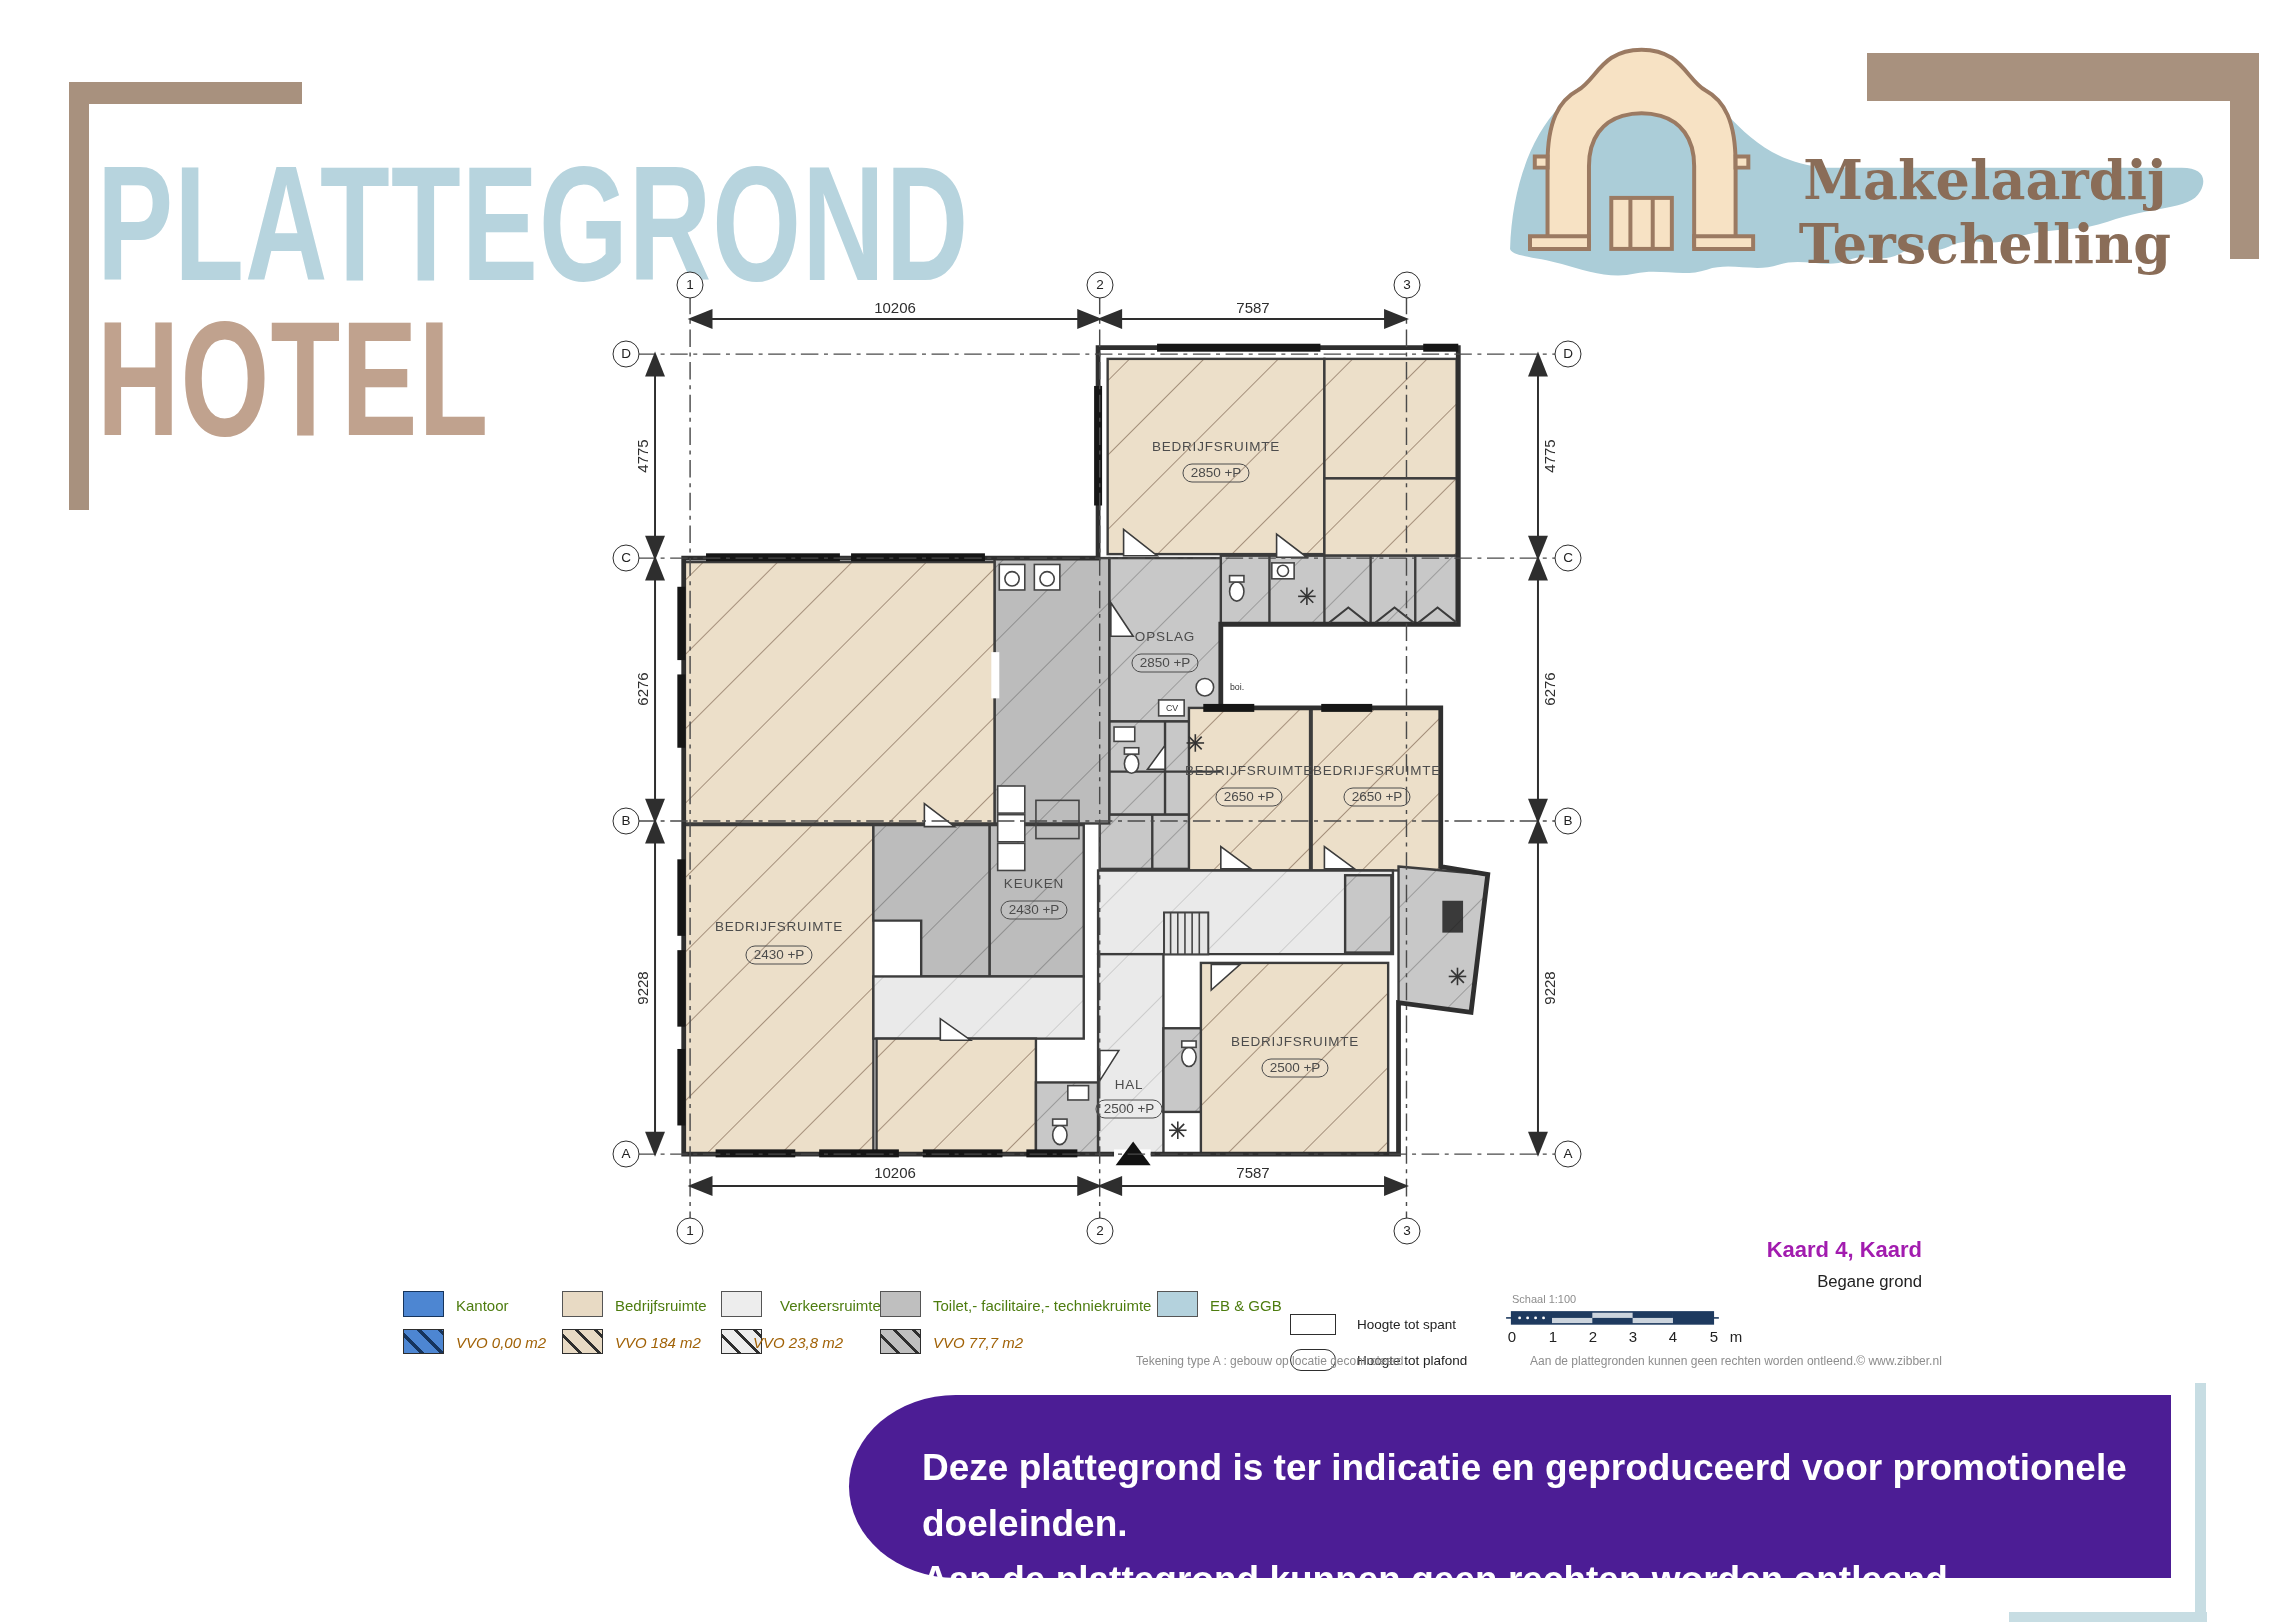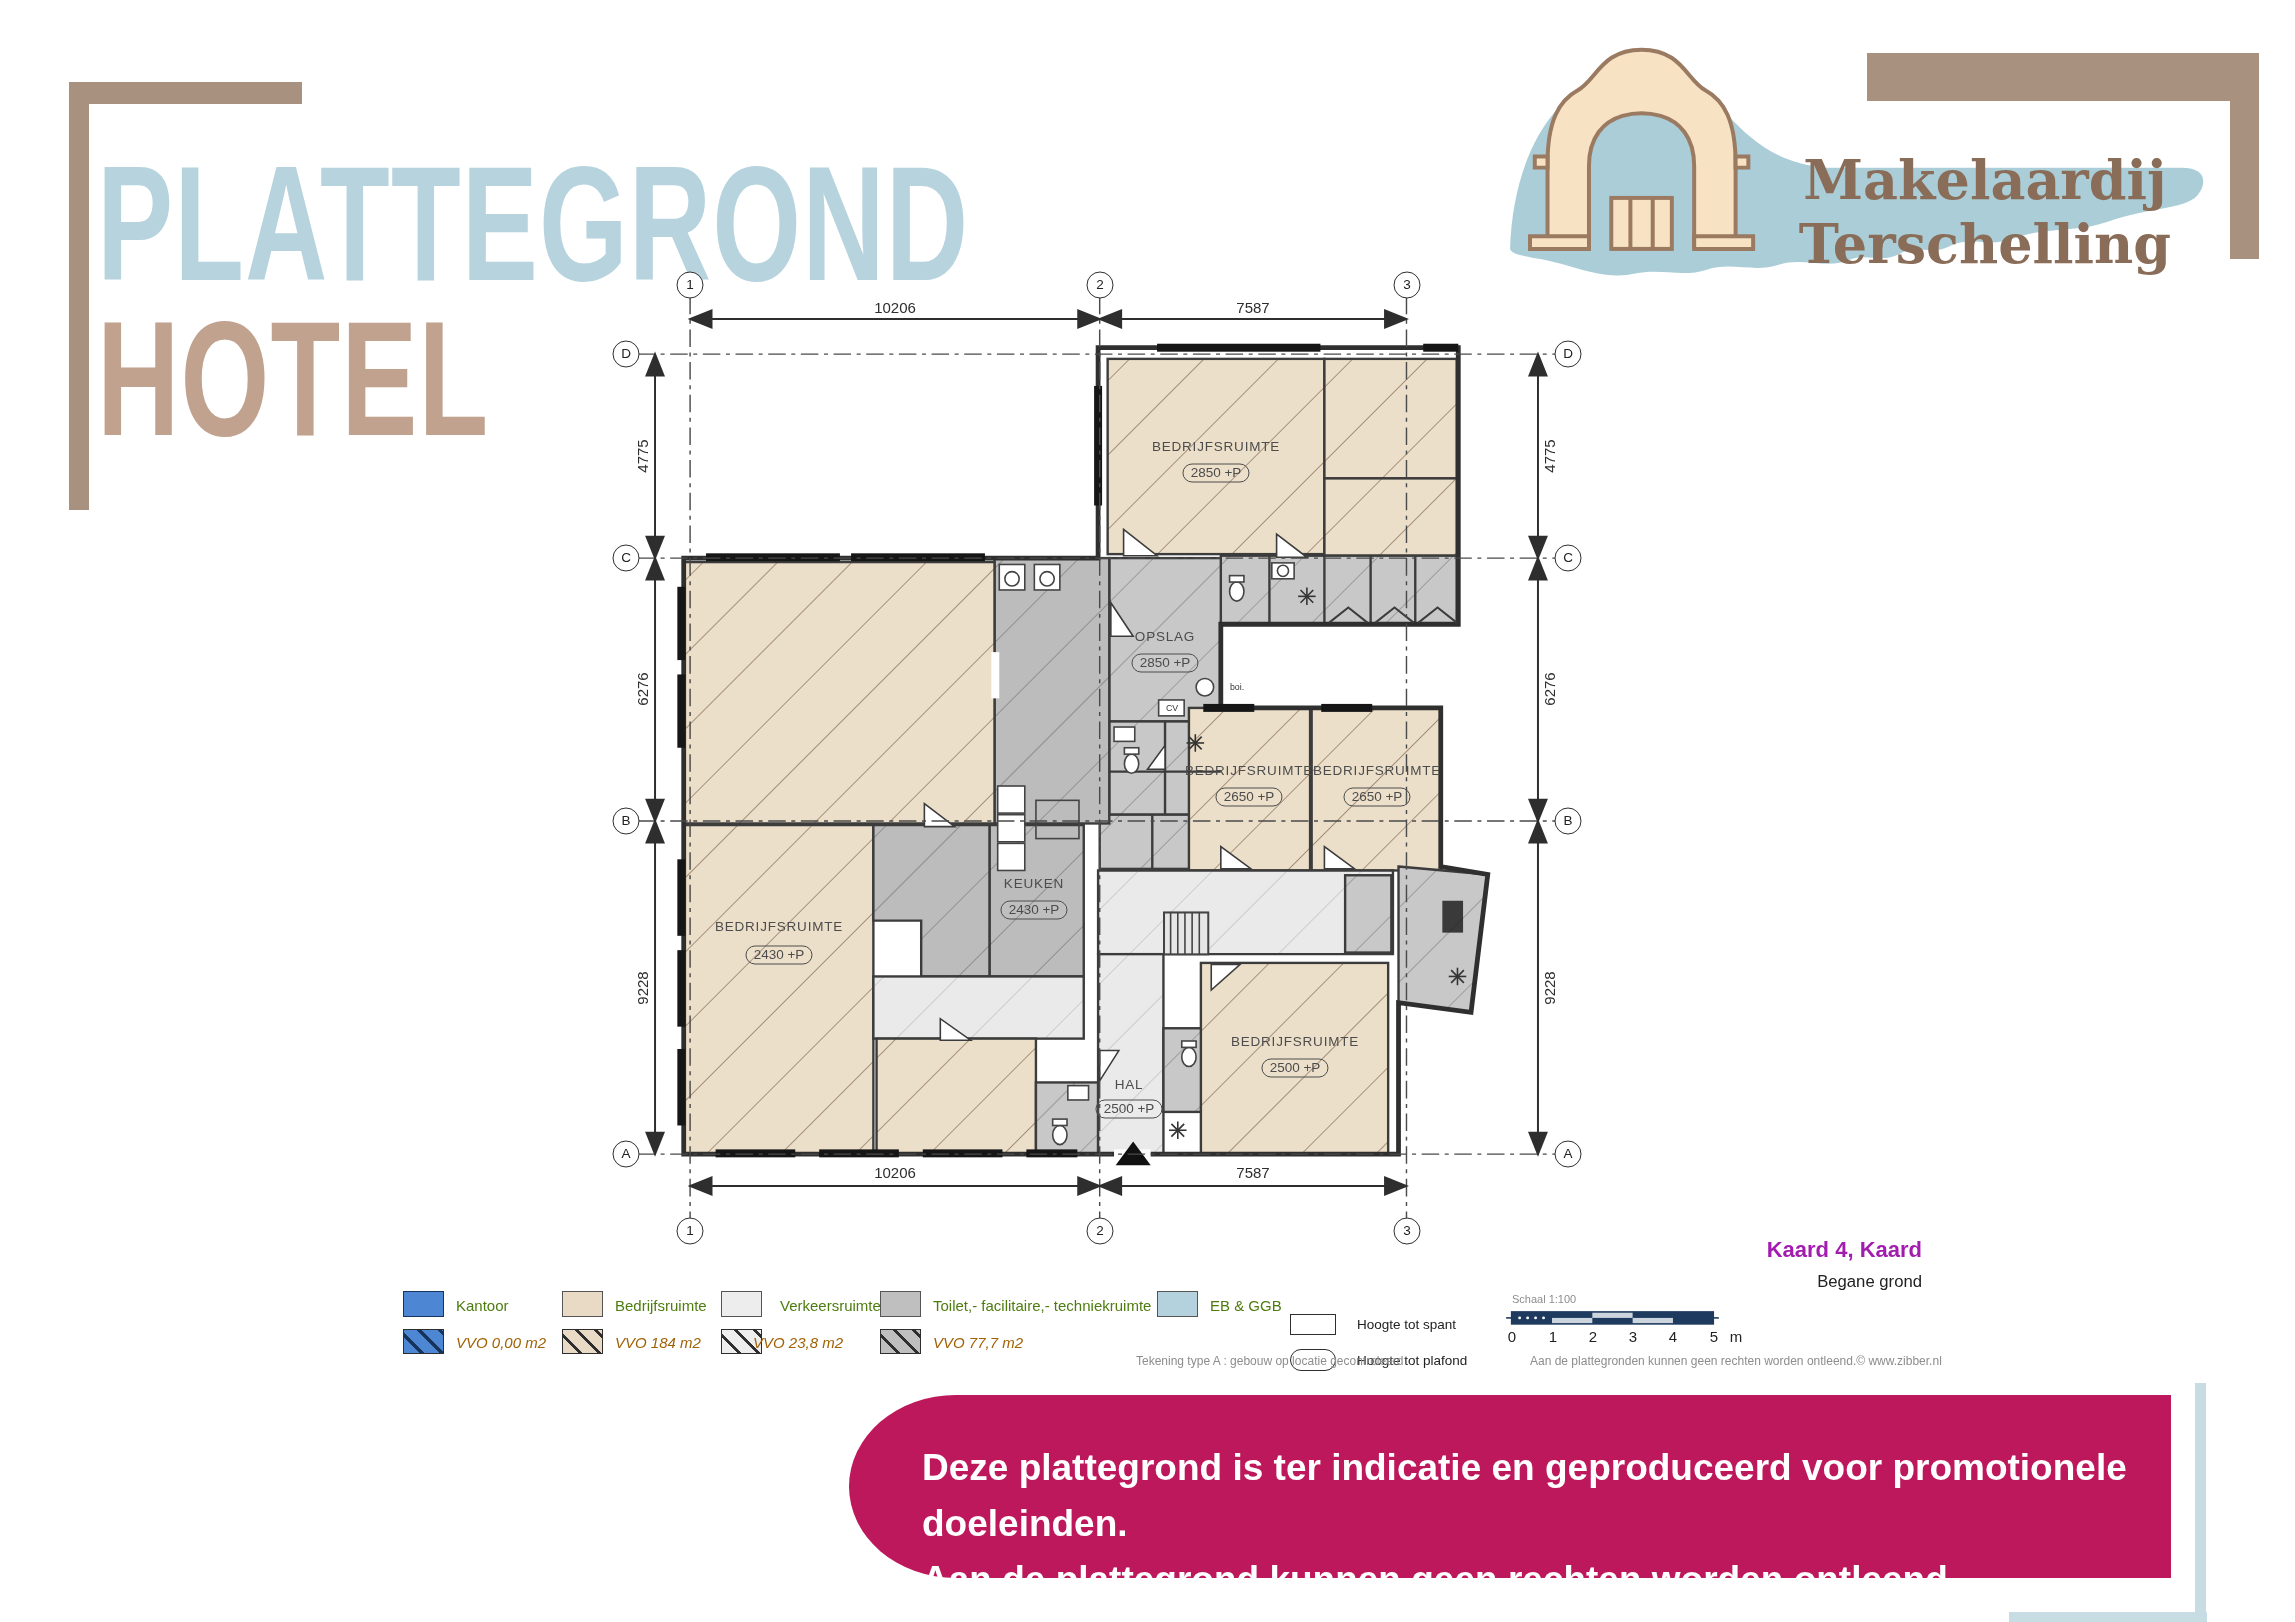--- a/index.html
+++ b/index.html
@@ -36,21 +36,21 @@
   .hatchV{background:repeating-linear-gradient(45deg,#ededed 0 11px,#2e2e2e 11px 13.5px);}
   .hatchG{background:repeating-linear-gradient(45deg,#bfbfbf 0 11px,#2e2e2e 11px 13.5px);}
   
   .proj{position:absolute;left:1922px;transform:translateX(-100%);font-size:22px;font-weight:bold;color:#a21caf;white-space:nowrap;}
   .floor{position:absolute;left:1922px;transform:translateX(-100%);font-size:16.7px;color:#222;white-space:nowrap;}
   .hsym{position:absolute;width:46px;height:21px;border:1.6px solid #2e2e2e;background:#fff;box-sizing:border-box;}
   .hlabel{position:absolute;font-size:13.5px;color:#222;transform:translateY(-50%);white-space:nowrap;}
   .note{position:absolute;font-size:12px;color:#8d8d8d;transform:translateY(-50%);white-space:nowrap;}
   .scalenum{position:absolute;transform:translate(-50%,0);font-size:15px;color:#222;}
   
-  .banner{position:absolute;left:849px;top:1395px;width:1322px;height:183px;background:#be185d;
+  .banner{position:absolute;left:849px;top:1395px;width:1322px;height:183px;background:#4c1d95;
           border-radius:112px 0 0 112px / 96px 0 0 96px;box-sizing:border-box;
           padding:45px 0 0 73px;color:#fff;font-weight:bold;font-size:37px;line-height:56px;}
   .lbar{position:absolute;background:#c7dde3;}
 </style>
 </head>
 <body>
 
 <div class="bar" style="left:69px;top:82px;width:233px;height:21.5px;"></div>
 <div class="bar" style="left:69px;top:82px;width:20px;height:428px;"></div>
 <div class="bar" style="left:1867px;top:53px;width:392px;height:48px;"></div>

